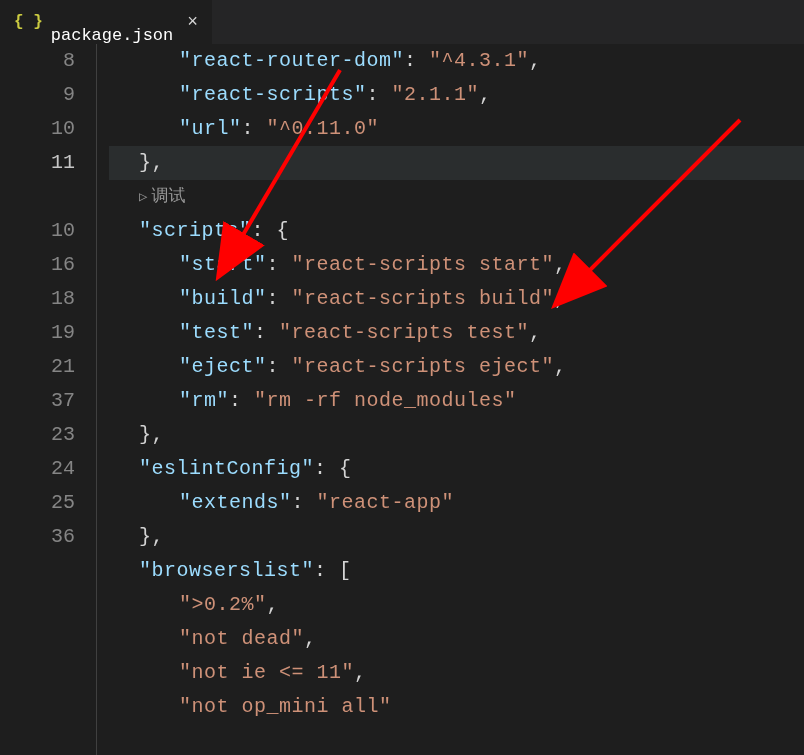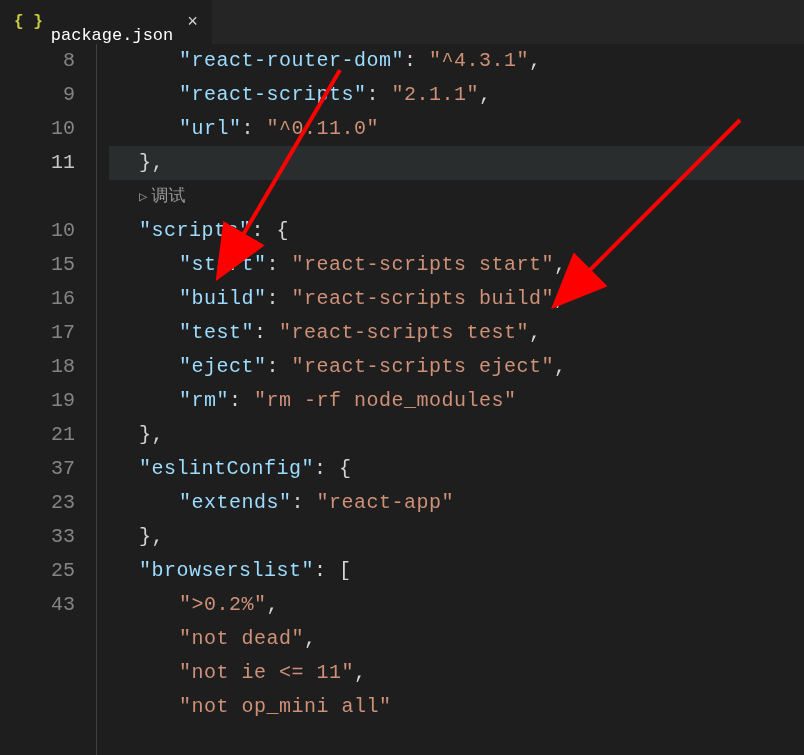--- a/index.html
+++ b/index.html
@@ -130,31 +130,29 @@
 </div>
 
 <div class="editor">
   <div class="gutter">
     <div class="ln">8</div>
     <div class="ln">9</div>
     <div class="ln">10</div>
     <div class="ln active">11</div>
     <div class="ln">&nbsp;</div>
     <div class="ln">10</div>
-    <div class="ln">15</div>
     <div class="ln">16</div>
-    <div class="ln">17</div>
     <div class="ln">18</div>
     <div class="ln">19</div>
     <div class="ln">21</div>
     <div class="ln">37</div>
     <div class="ln">23</div>
-    <div class="ln">33</div>
+    <div class="ln">24</div>
     <div class="ln">25</div>
-    <div class="ln">43</div>
+    <div class="ln">36</div>
   </div>
   <div class="fold-gutter">
     <div class="fold-line"></div>
   </div>
   <div class="code">
     <div class="line ind2"><span class="k">"react-router-dom"</span><span class="p">: </span><span class="s">"^4.3.1"</span><span class="p">,</span></div>
     <div class="line ind2"><span class="k">"react-scripts"</span><span class="p">: </span><span class="s">"2.1.1"</span><span class="p">,</span></div>
     <div class="line ind2"><span class="k">"url"</span><span class="p">: </span><span class="s">"^0.11.0"</span></div>
     <div class="line ind1 active"><span class="p">},</span></div>
     <div class="codelens">

